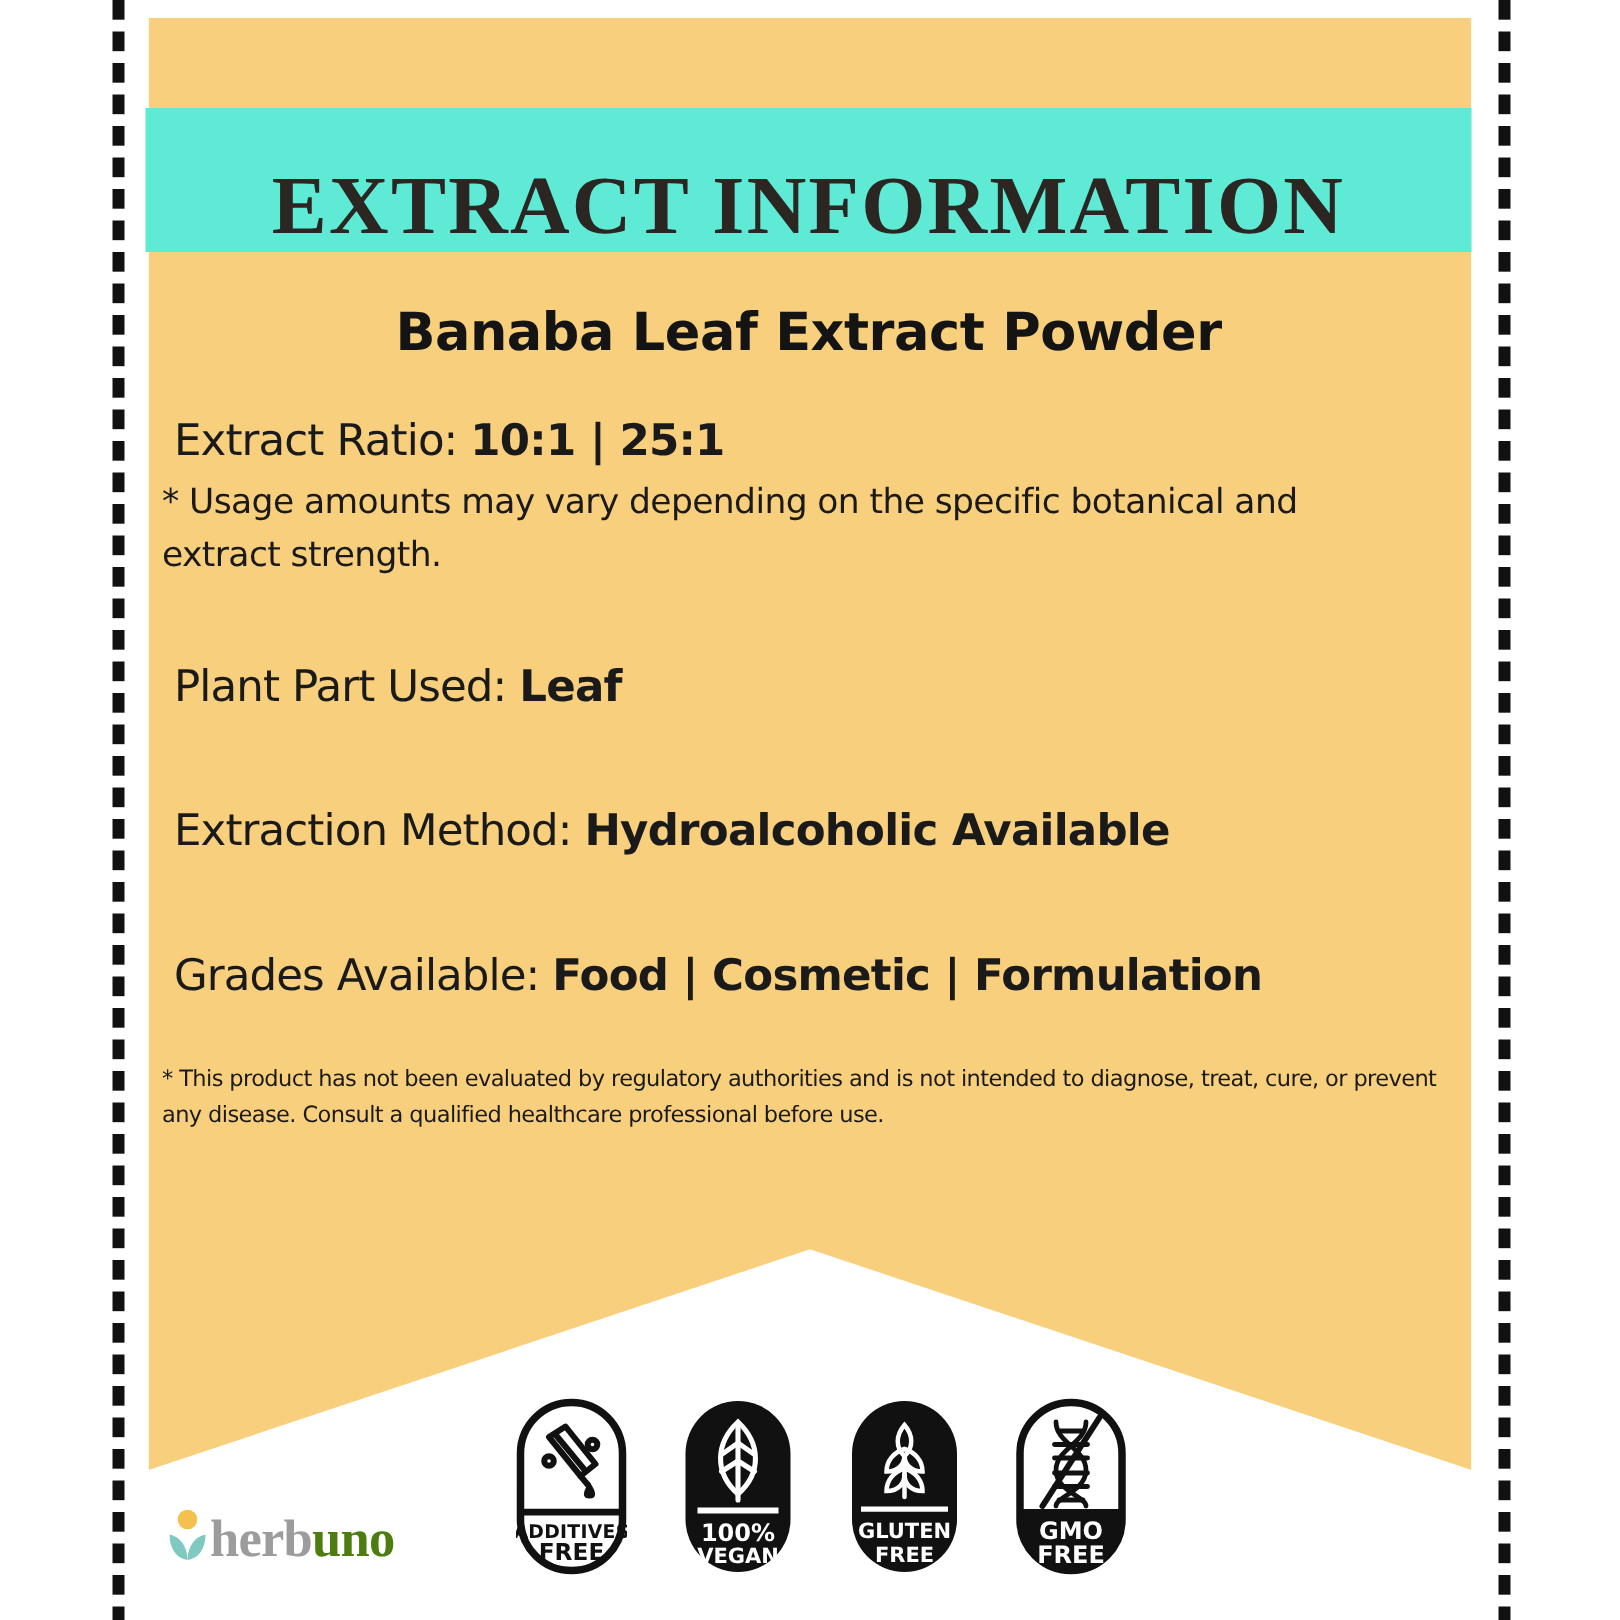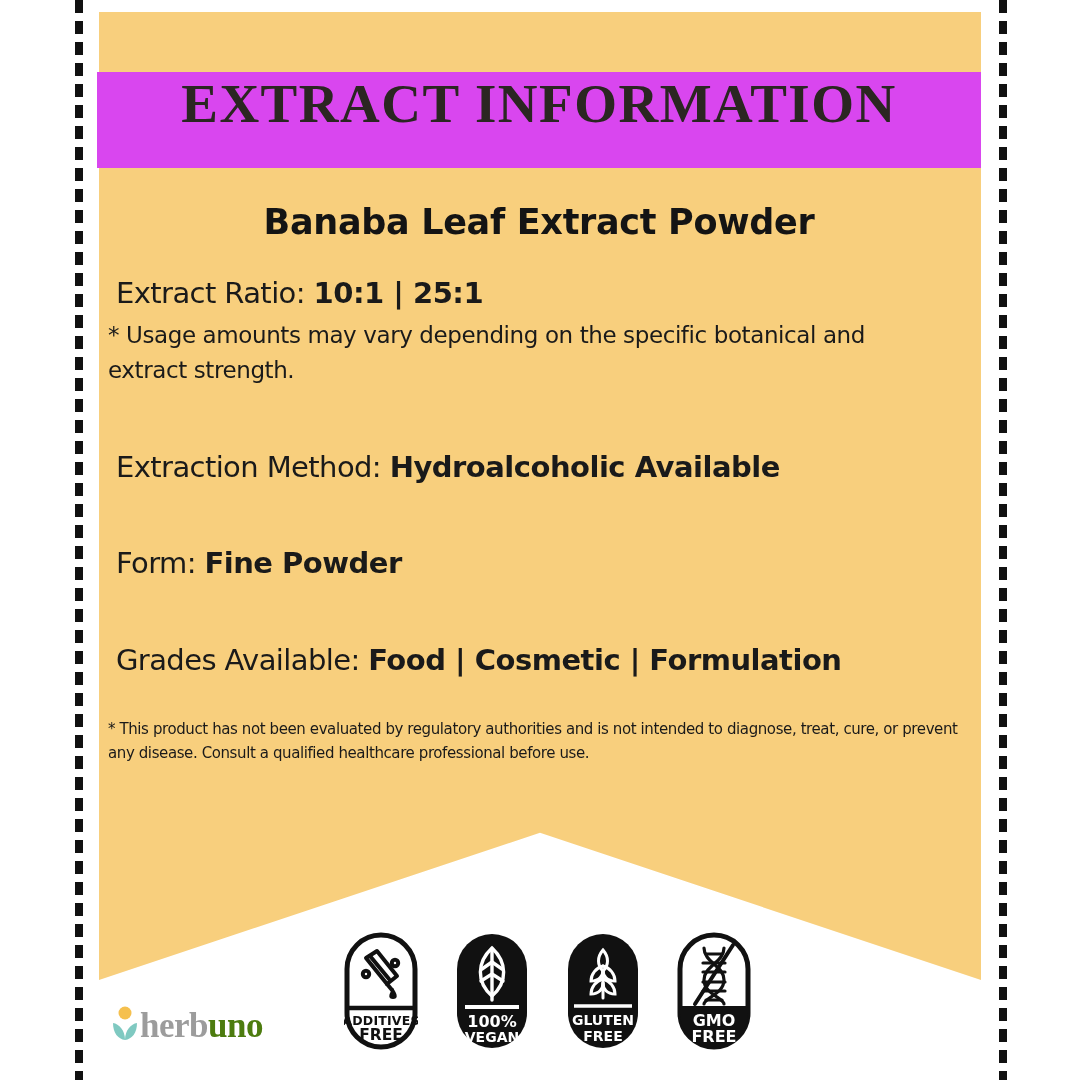--- a/index.html
+++ b/index.html
@@ -26,22 +26,22 @@
   .card{
     position:absolute;left:99px;top:12px;width:882px;height:968px;
     background:#F8CF7D;
     -webkit-clip-path:polygon(0 0, 100% 0, 100% 100%, 50% 84.8%, 0 100%);
     clip-path:polygon(0 0, 100% 0, 100% 100%, 50% 84.8%, 0 100%);
   }
 
   
   .title-band{
     position:absolute;left:97px;top:72px;width:884px;height:96px;
-    background:#d946ef;
-    display:flex;align-items:flex-start;justify-content:center;
+    background:#5eead4;
+    display:flex;align-items:flex-end;justify-content:center;
   }
   .title-band h1{
     margin:0;
     font-family:"Liberation Serif", serif;
     font-weight:bold;
     font-size:55px;
     letter-spacing:1.5px;
     color:#2B2622;
   }
 
@@ -131,28 +131,28 @@
 
   <div class="content">
 
     <h2 class="product-name">Banaba Leaf Extract Powder</h2>
 
     <p class="row r1">
       <span>Extract Ratio: </span><span class="val">10:1 | 25:1</span>
     </p>
     <p class="note">* Usage amounts may vary depending on the specific botanical and extract strength.</p>
 
+    <p class="row r2">
+      <span>Plant Part Used: </span><span class="val">Leaf</span>
+    </p>
 
     <p class="row r3">
       <span>Extraction Method: </span><span class="val">Hydroalcoholic Available</span>
     </p>
 
-    <p class="row r4">
-      <span>Form: </span><span class="val">Fine Powder</span>
-    </p>
 
     <p class="row r5">
       <span>Grades Available: </span><span class="val">Food | Cosmetic | Formulation</span>
     </p>
 
     <p class="disclaimer">* This product has not been evaluated by regulatory authorities and is not intended to diagnose, treat, cure, or prevent any disease. Consult a qualified healthcare professional before use.</p>
   </div>
 
   <div class="badges">
 

